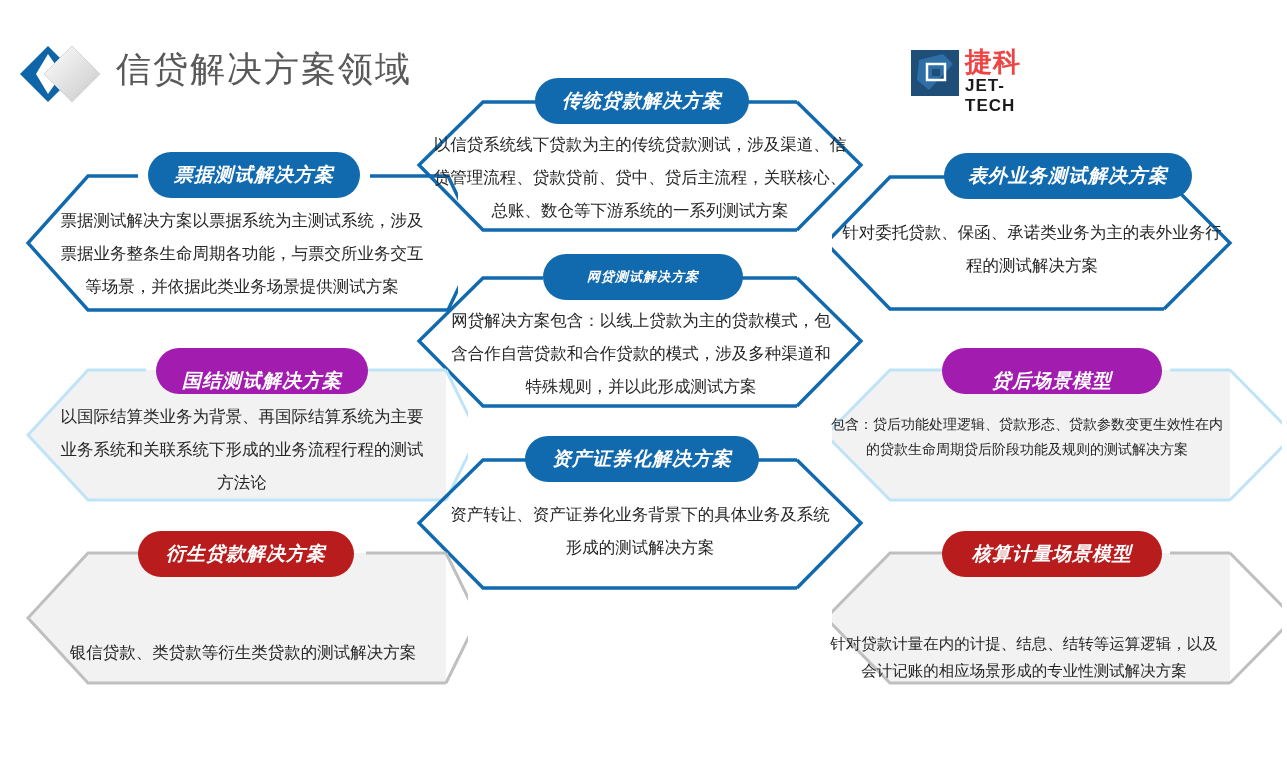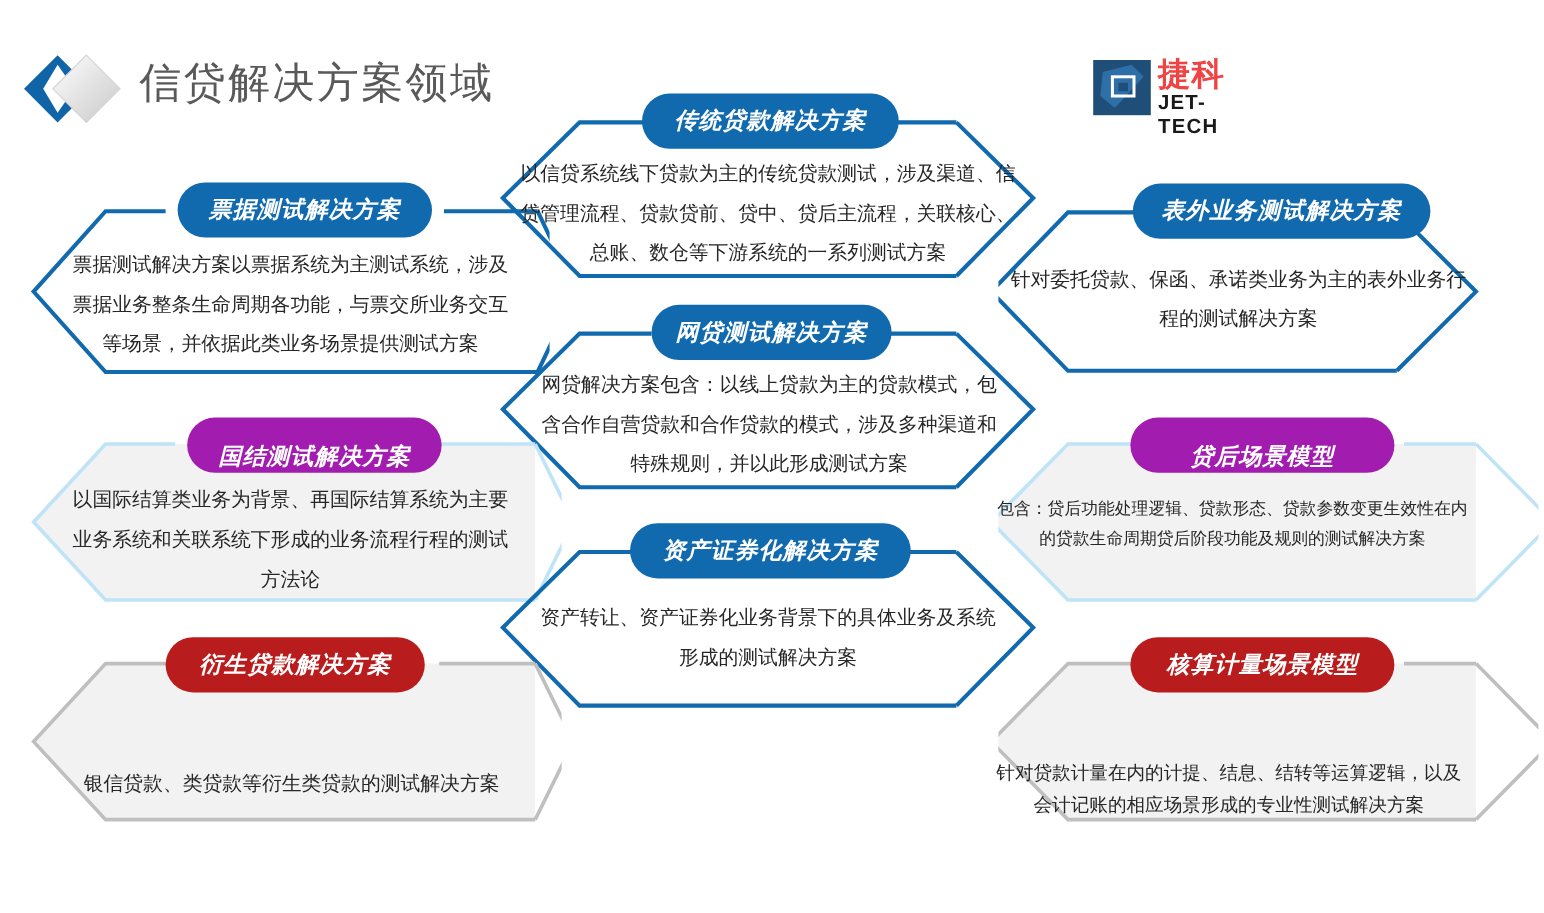--- a/index.html
+++ b/index.html
@@ -130,21 +130,21 @@
     </div>
     <div class="body-text" style="left:10px;top:48px;width:380px;font-size:16.5px;line-height:33px;">针对委托贷款、保函、承诺类业务为主的表外业务行程的测试解决方案</div>
   </div>
 
   <div class="card" style="left:415px;top:266px;width:450px;height:150px;">
     <svg class="hex" width="450" height="150" viewBox="0 0 450 150">
       <polyline points="128,12 68,12 4,75 68,140 382,140" fill="none" stroke="#1169ae" stroke-width="3.4"></polyline>
       <polyline points="382,12 322,12" fill="none" stroke="#1169ae" stroke-width="3.4"></polyline>
       <polyline points="382,12 446,75 382,140" fill="none" stroke="#1169ae" stroke-width="3.4"></polyline>
     </svg>
-    <div class="pill blue" style="left:128px;top:-12px;width:200px;height:46px;font-size:19px;">
+    <div class="pill blue" style="left:128px;top:-12px;width:200px;height:46px;font-size:13px;">
       <span>网贷测试解决方案</span>
     </div>
     <div class="body-text" style="left:32px;top:38px;width:388px;font-size:16.5px;line-height:33px;">网贷解决方案包含：以线上贷款为主的贷款模式，包含合作自营贷款和合作贷款的模式，涉及多种渠道和特殊规则，并以此形成测试方案</div>
   </div>
 
   <div class="card" style="left:18px;top:360px;width:440px;height:150px;">
     <svg class="hex" width="450" height="150" viewBox="0 0 450 150">
       <path d="M70 10 L428 10 L428 140 L70 140 L10 75 Z" fill="#f2f2f2"></path>
       <polyline points="128,10 70,10 10,75 70,140 428,140" fill="none" stroke="#bfe3f7" stroke-width="3"></polyline>
       <polyline points="428,10 348,10" fill="none" stroke="#bfe3f7" stroke-width="3"></polyline>

